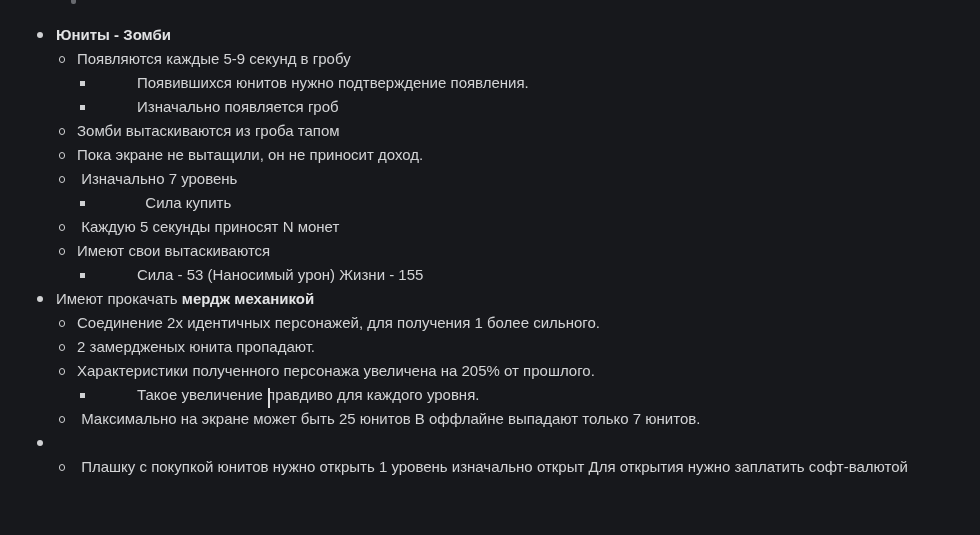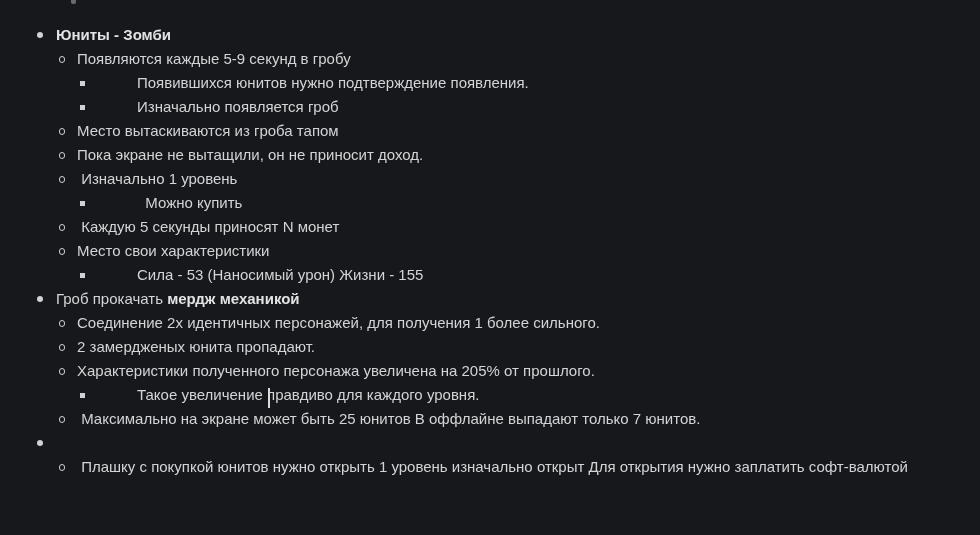--- a/index.html
+++ b/index.html
@@ -75,28 +75,28 @@
 </head>
 <body>
 
 <main class="doc-canvas">
   <div class="clipped-fragment"></div>
   <div id="bullet-list" class="bullet-list">
       <div class="row l1"><span class="bullet disc"></span><span class="txt"><span class="seg seg-bold">Юниты - Зомби</span></span></div>
       <div class="row l2"><span class="bullet circle"></span><span class="txt"><span class="seg">Появляются каждые 5-9 секунд в гробу</span></span></div>
       <div class="row l3"><span class="bullet square"></span><span class="txt"><span class="seg">Появившихся юнитов нужно подтверждение появления.</span></span></div>
       <div class="row l3"><span class="bullet square"></span><span class="txt"><span class="seg">Изначально появляется гроб</span></span></div>
-      <div class="row l2"><span class="bullet circle"></span><span class="txt"><span class="seg">Место вытаскиваются из гроба тапом</span></span></div>
+      <div class="row l2"><span class="bullet circle"></span><span class="txt"><span class="seg">Зомби вытаскиваются из гроба тапом</span></span></div>
       <div class="row l2"><span class="bullet circle"></span><span class="txt"><span class="seg">Пока экране не вытащили, он не приносит доход.</span></span></div>
-      <div class="row l2"><span class="bullet circle"></span><span class="txt"><span class="seg"> Изначально 1 уровень</span></span></div>
-      <div class="row l3"><span class="bullet square"></span><span class="txt"><span class="seg">  Можно купить</span></span></div>
+      <div class="row l2"><span class="bullet circle"></span><span class="txt"><span class="seg"> Изначально 7 уровень</span></span></div>
+      <div class="row l3"><span class="bullet square"></span><span class="txt"><span class="seg">  Сила купить</span></span></div>
       <div class="row l2"><span class="bullet circle"></span><span class="txt"><span class="seg"> Каждую 5 секунды приносят N монет</span></span></div>
-      <div class="row l2"><span class="bullet circle"></span><span class="txt"><span class="seg">Место свои характеристики</span></span></div>
+      <div class="row l2"><span class="bullet circle"></span><span class="txt"><span class="seg">Имеют свои вытаскиваются</span></span></div>
       <div class="row l3"><span class="bullet square"></span><span class="txt"><span class="seg">Сила - 53 (Наносимый урон) Жизни - 155</span></span></div>
-      <div class="row l1"><span class="bullet disc"></span><span class="txt"><span class="seg">Гроб прокачать </span><span class="seg seg-bold">мердж механикой</span></span></div>
+      <div class="row l1"><span class="bullet disc"></span><span class="txt"><span class="seg">Имеют прокачать </span><span class="seg seg-bold">мердж механикой</span></span></div>
       <div class="row l2"><span class="bullet circle"></span><span class="txt"><span class="seg">Соединение 2х идентичных персонажей, для получения 1 более сильного.</span></span></div>
       <div class="row l2"><span class="bullet circle"></span><span class="txt"><span class="seg">2 замердженых юнита пропадают.</span></span></div>
       <div class="row l2"><span class="bullet circle"></span><span class="txt"><span class="seg">Характеристики полученного персонажа увеличена на 205% от прошлого.</span></span></div>
       <div class="row l3"><span class="bullet square"></span><span class="txt"><span class="seg">Такое увеличение правдиво для каждого уровня.</span></span></div>
       <div class="row l2"><span class="bullet circle"></span><span class="txt"><span class="seg"> Максимально на экране может быть 25 юнитов В оффлайне выпадают только 7 юнитов.</span></span></div>
       <div class="row l1"><span class="bullet disc"></span></div>
       <div class="row l2"><span class="bullet circle"></span><span class="txt"><span class="seg"> Плашку с покупкой юнитов нужно открыть 1 уровень изначально открыт Для открытия нужно заплатить софт-валютой</span></span></div>
     </div>
   <div id="caret" class="caret" style="left: 268px; top: 388px; height: 20px; background: rgb(220, 220, 220);"></div>
 </main>

